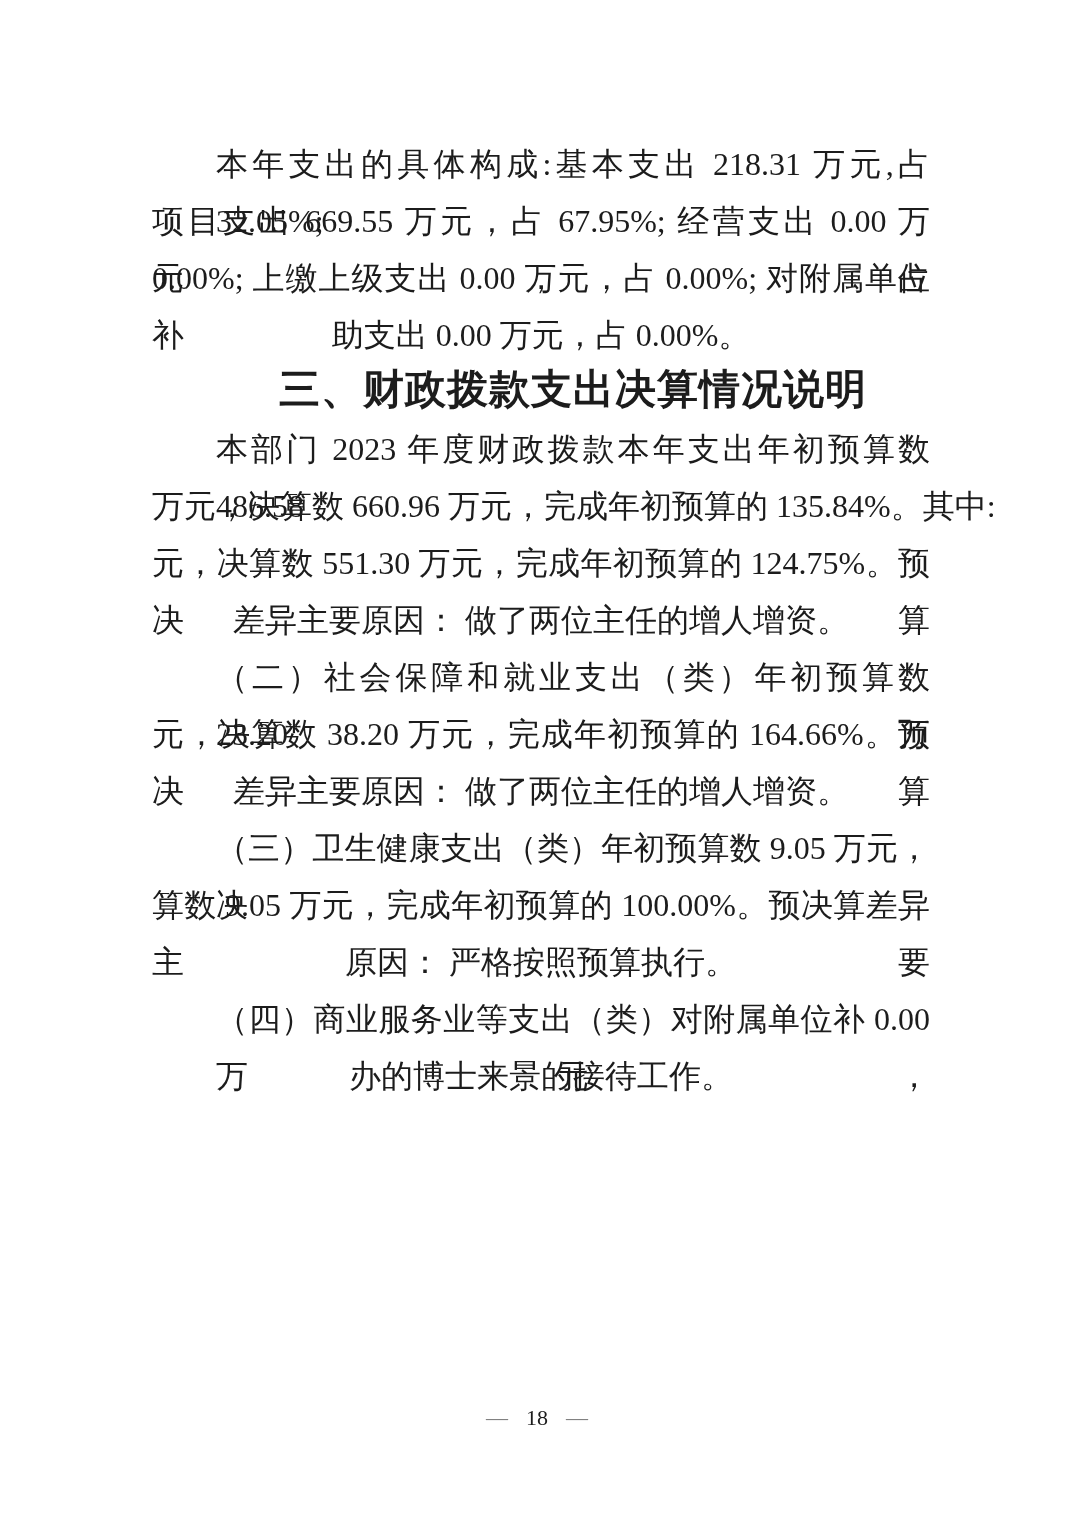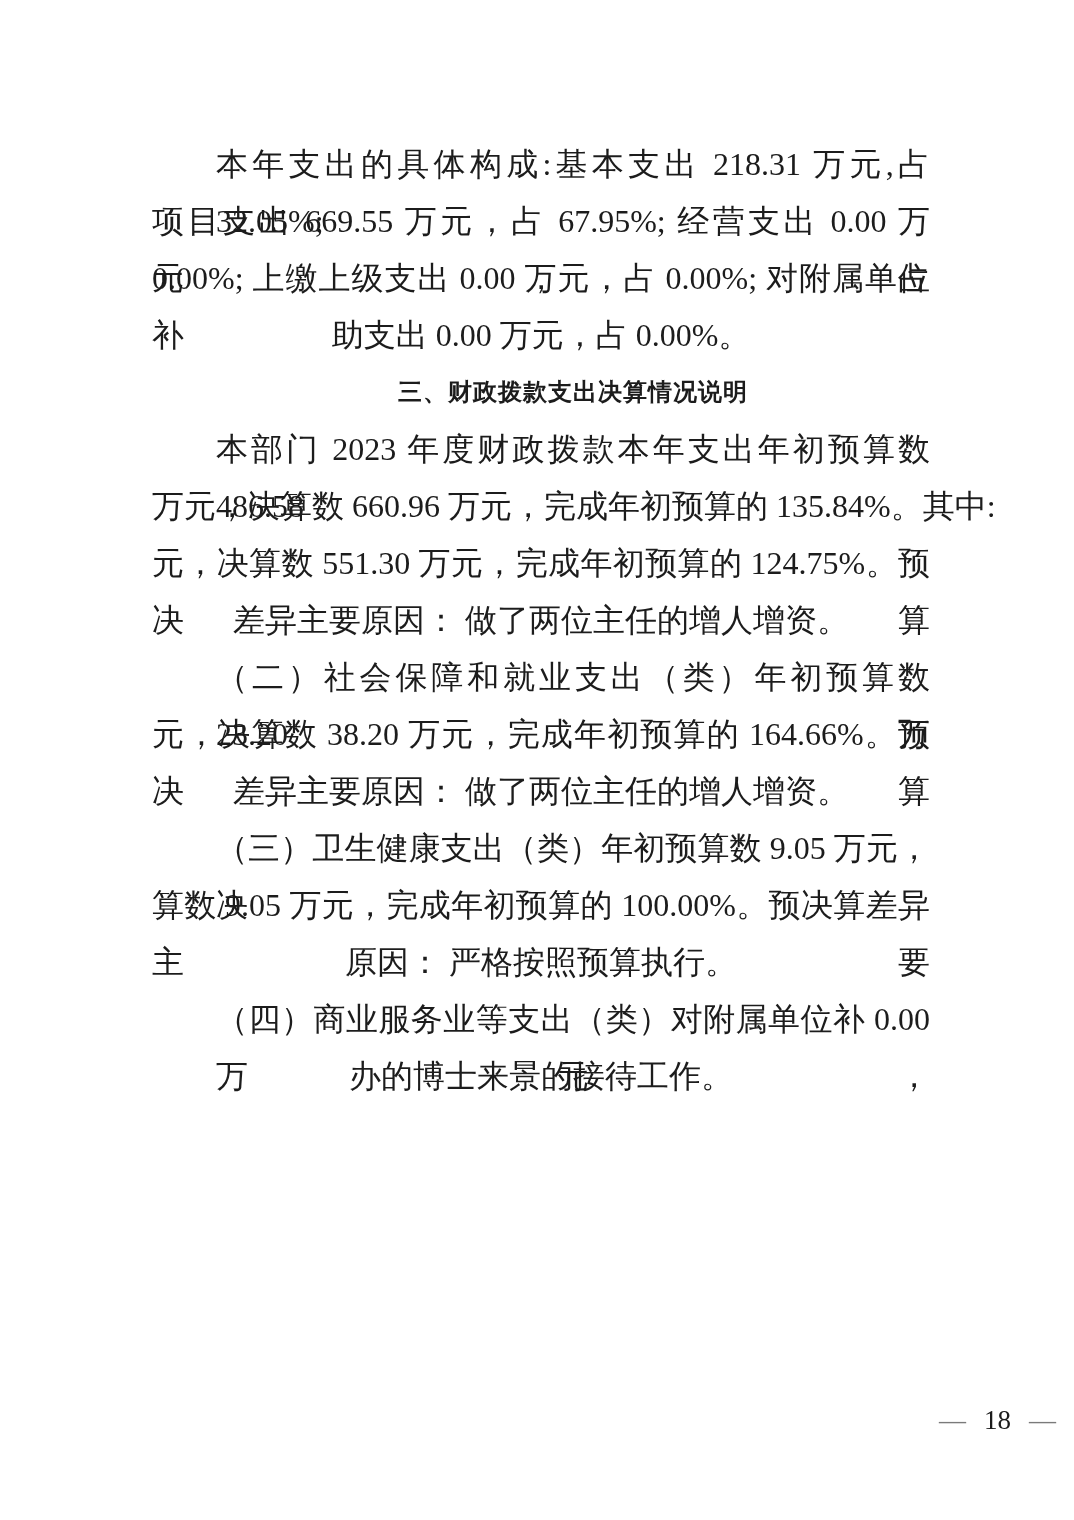--- a/index.html
+++ b/index.html
@@ -29,31 +29,31 @@
     white-space: nowrap;
     text-align: center;
   }
   .line.j {
     white-space: normal;
     text-align: justify;
     text-align-last: justify;
   }
   .line.indent { padding-left: 64px; }
   .para.heading .line {
-    font-family: Liberation Serif, serif;
+    font-family: Liberation Mono, monospace;
     font-weight: bold;
-    font-size: 24px;
+    font-size: 41px;
     letter-spacing: 1px;
   }
   .footer {
     position: absolute;
     left: 0; top: 1405px;
     width: 100%;
-    text-align: right;
-    font-size: 27px;
+    text-align: center;
+    font-size: 22px;
     color: #1c1c1c;
   }
   .footer .dash {
     color: #7a7a7a;
     letter-spacing: 0;
     margin: 0 18px;
   }
 </style>
 </head>
 <body>

